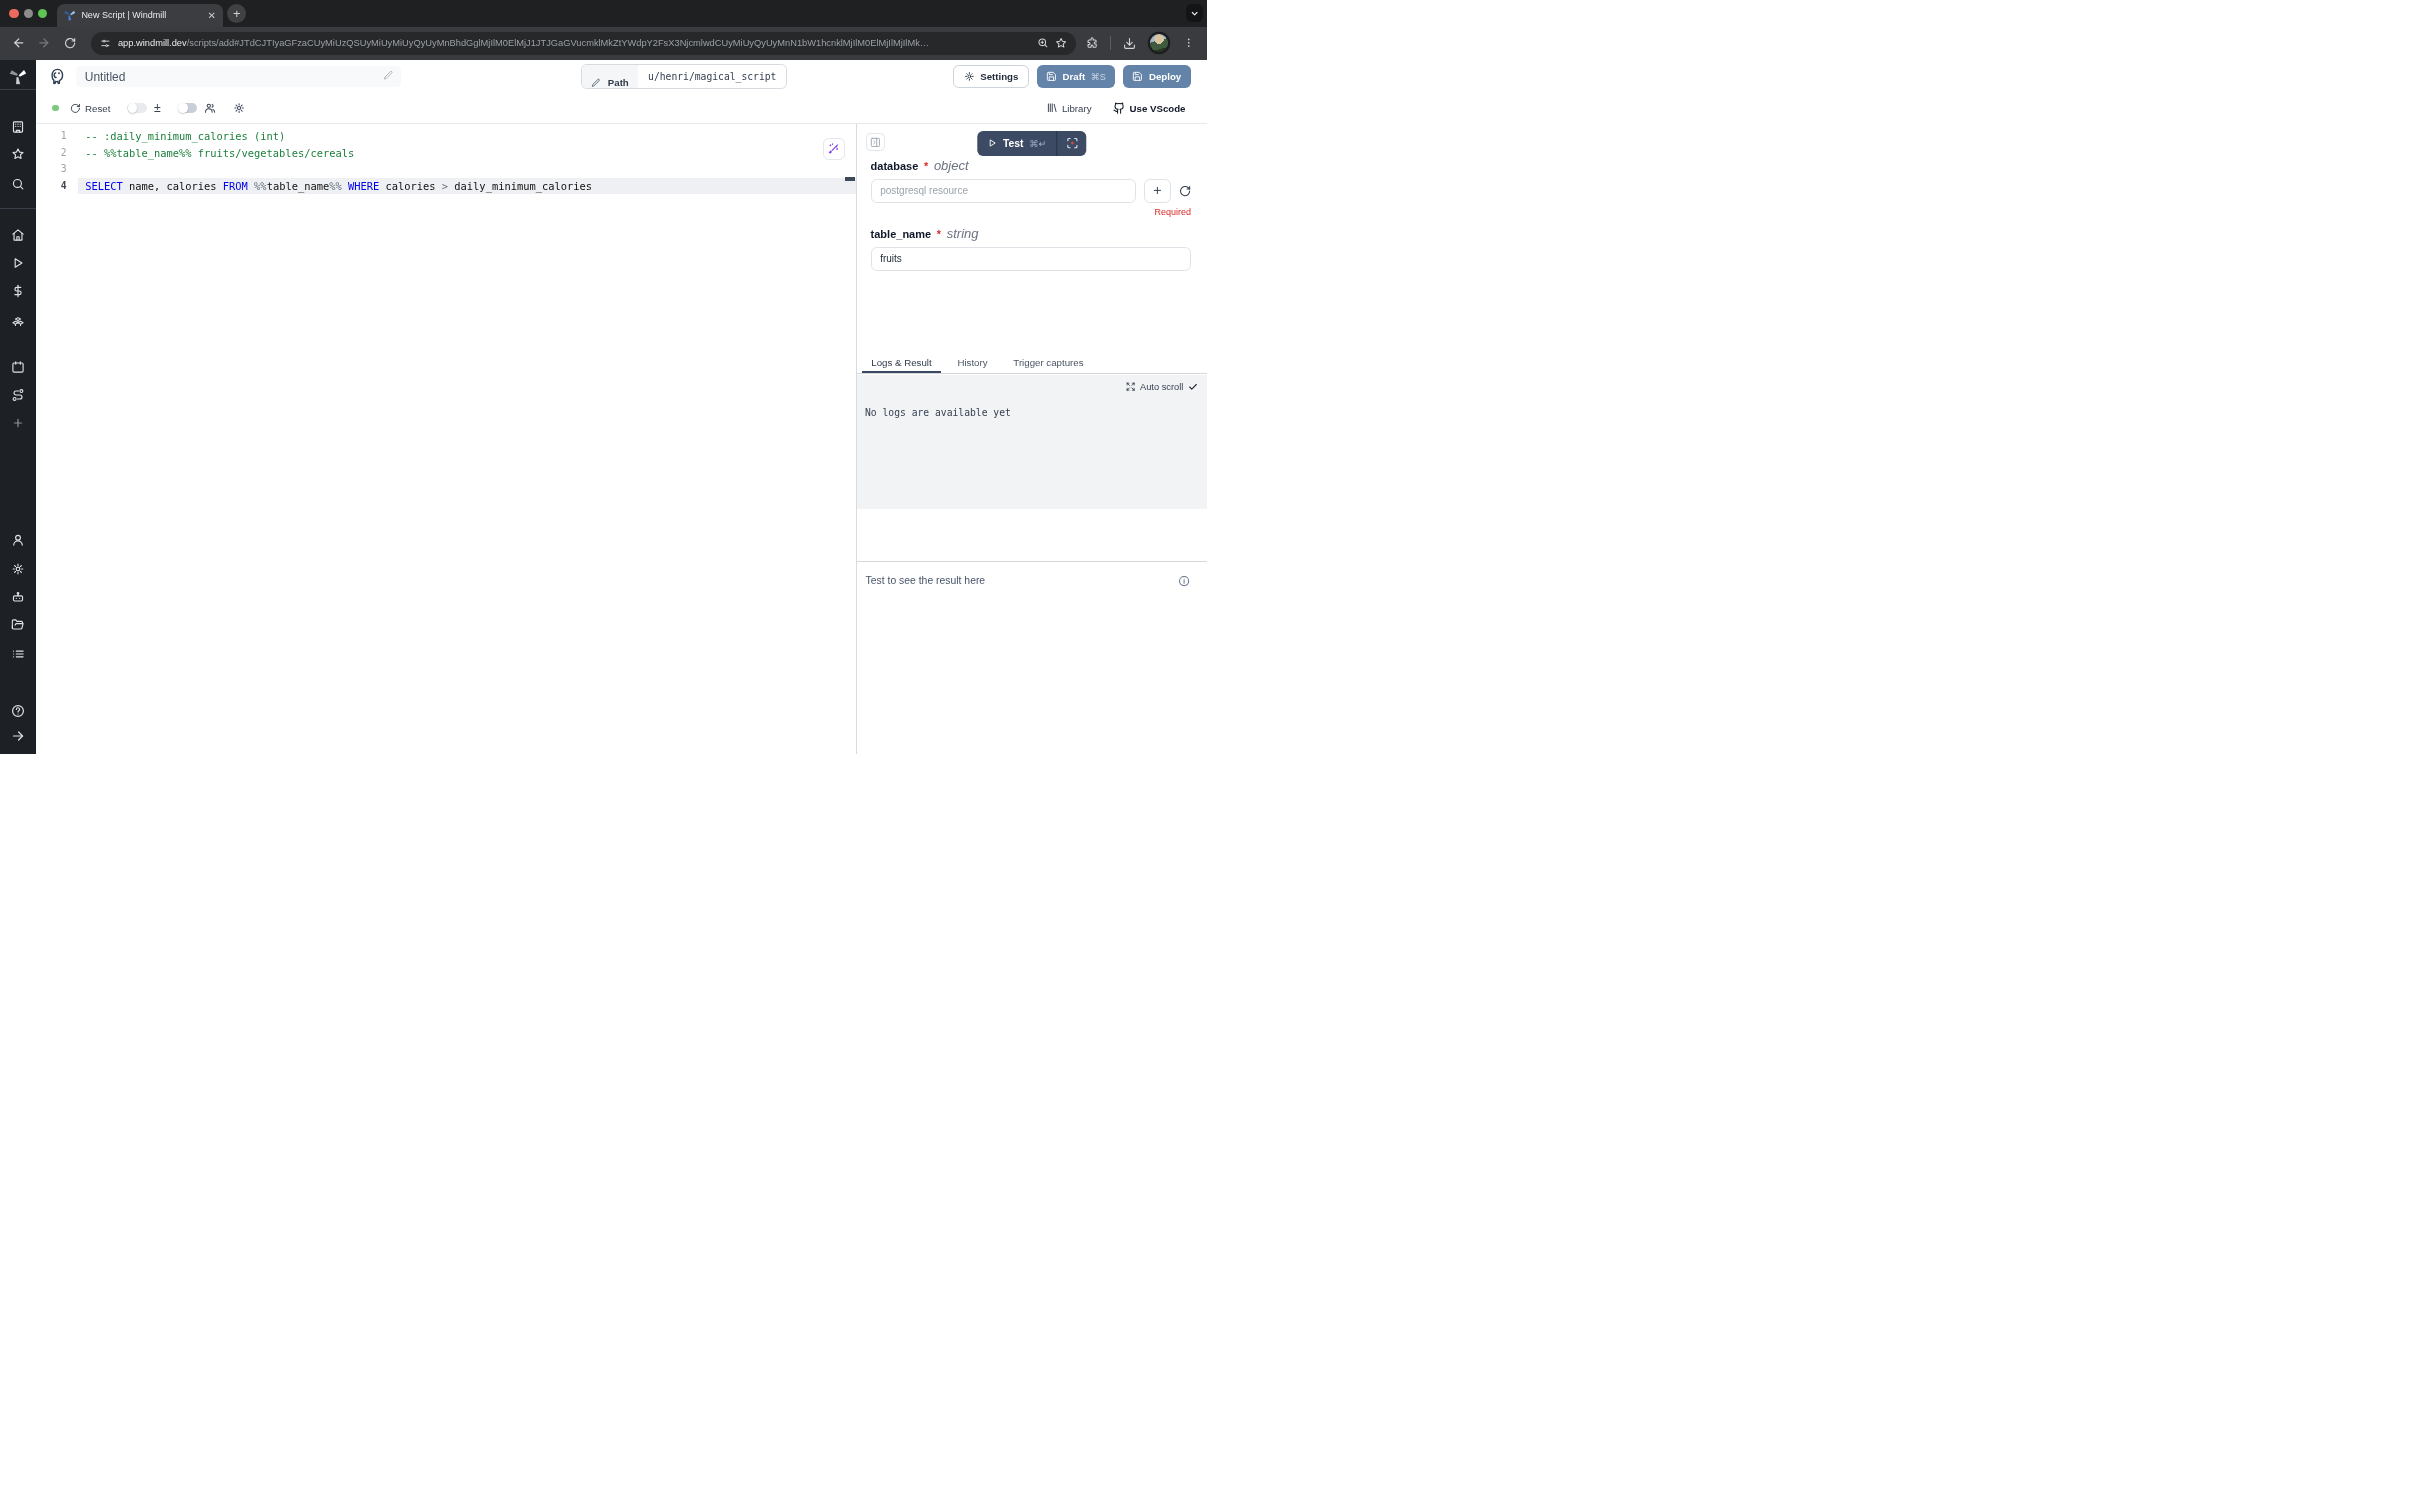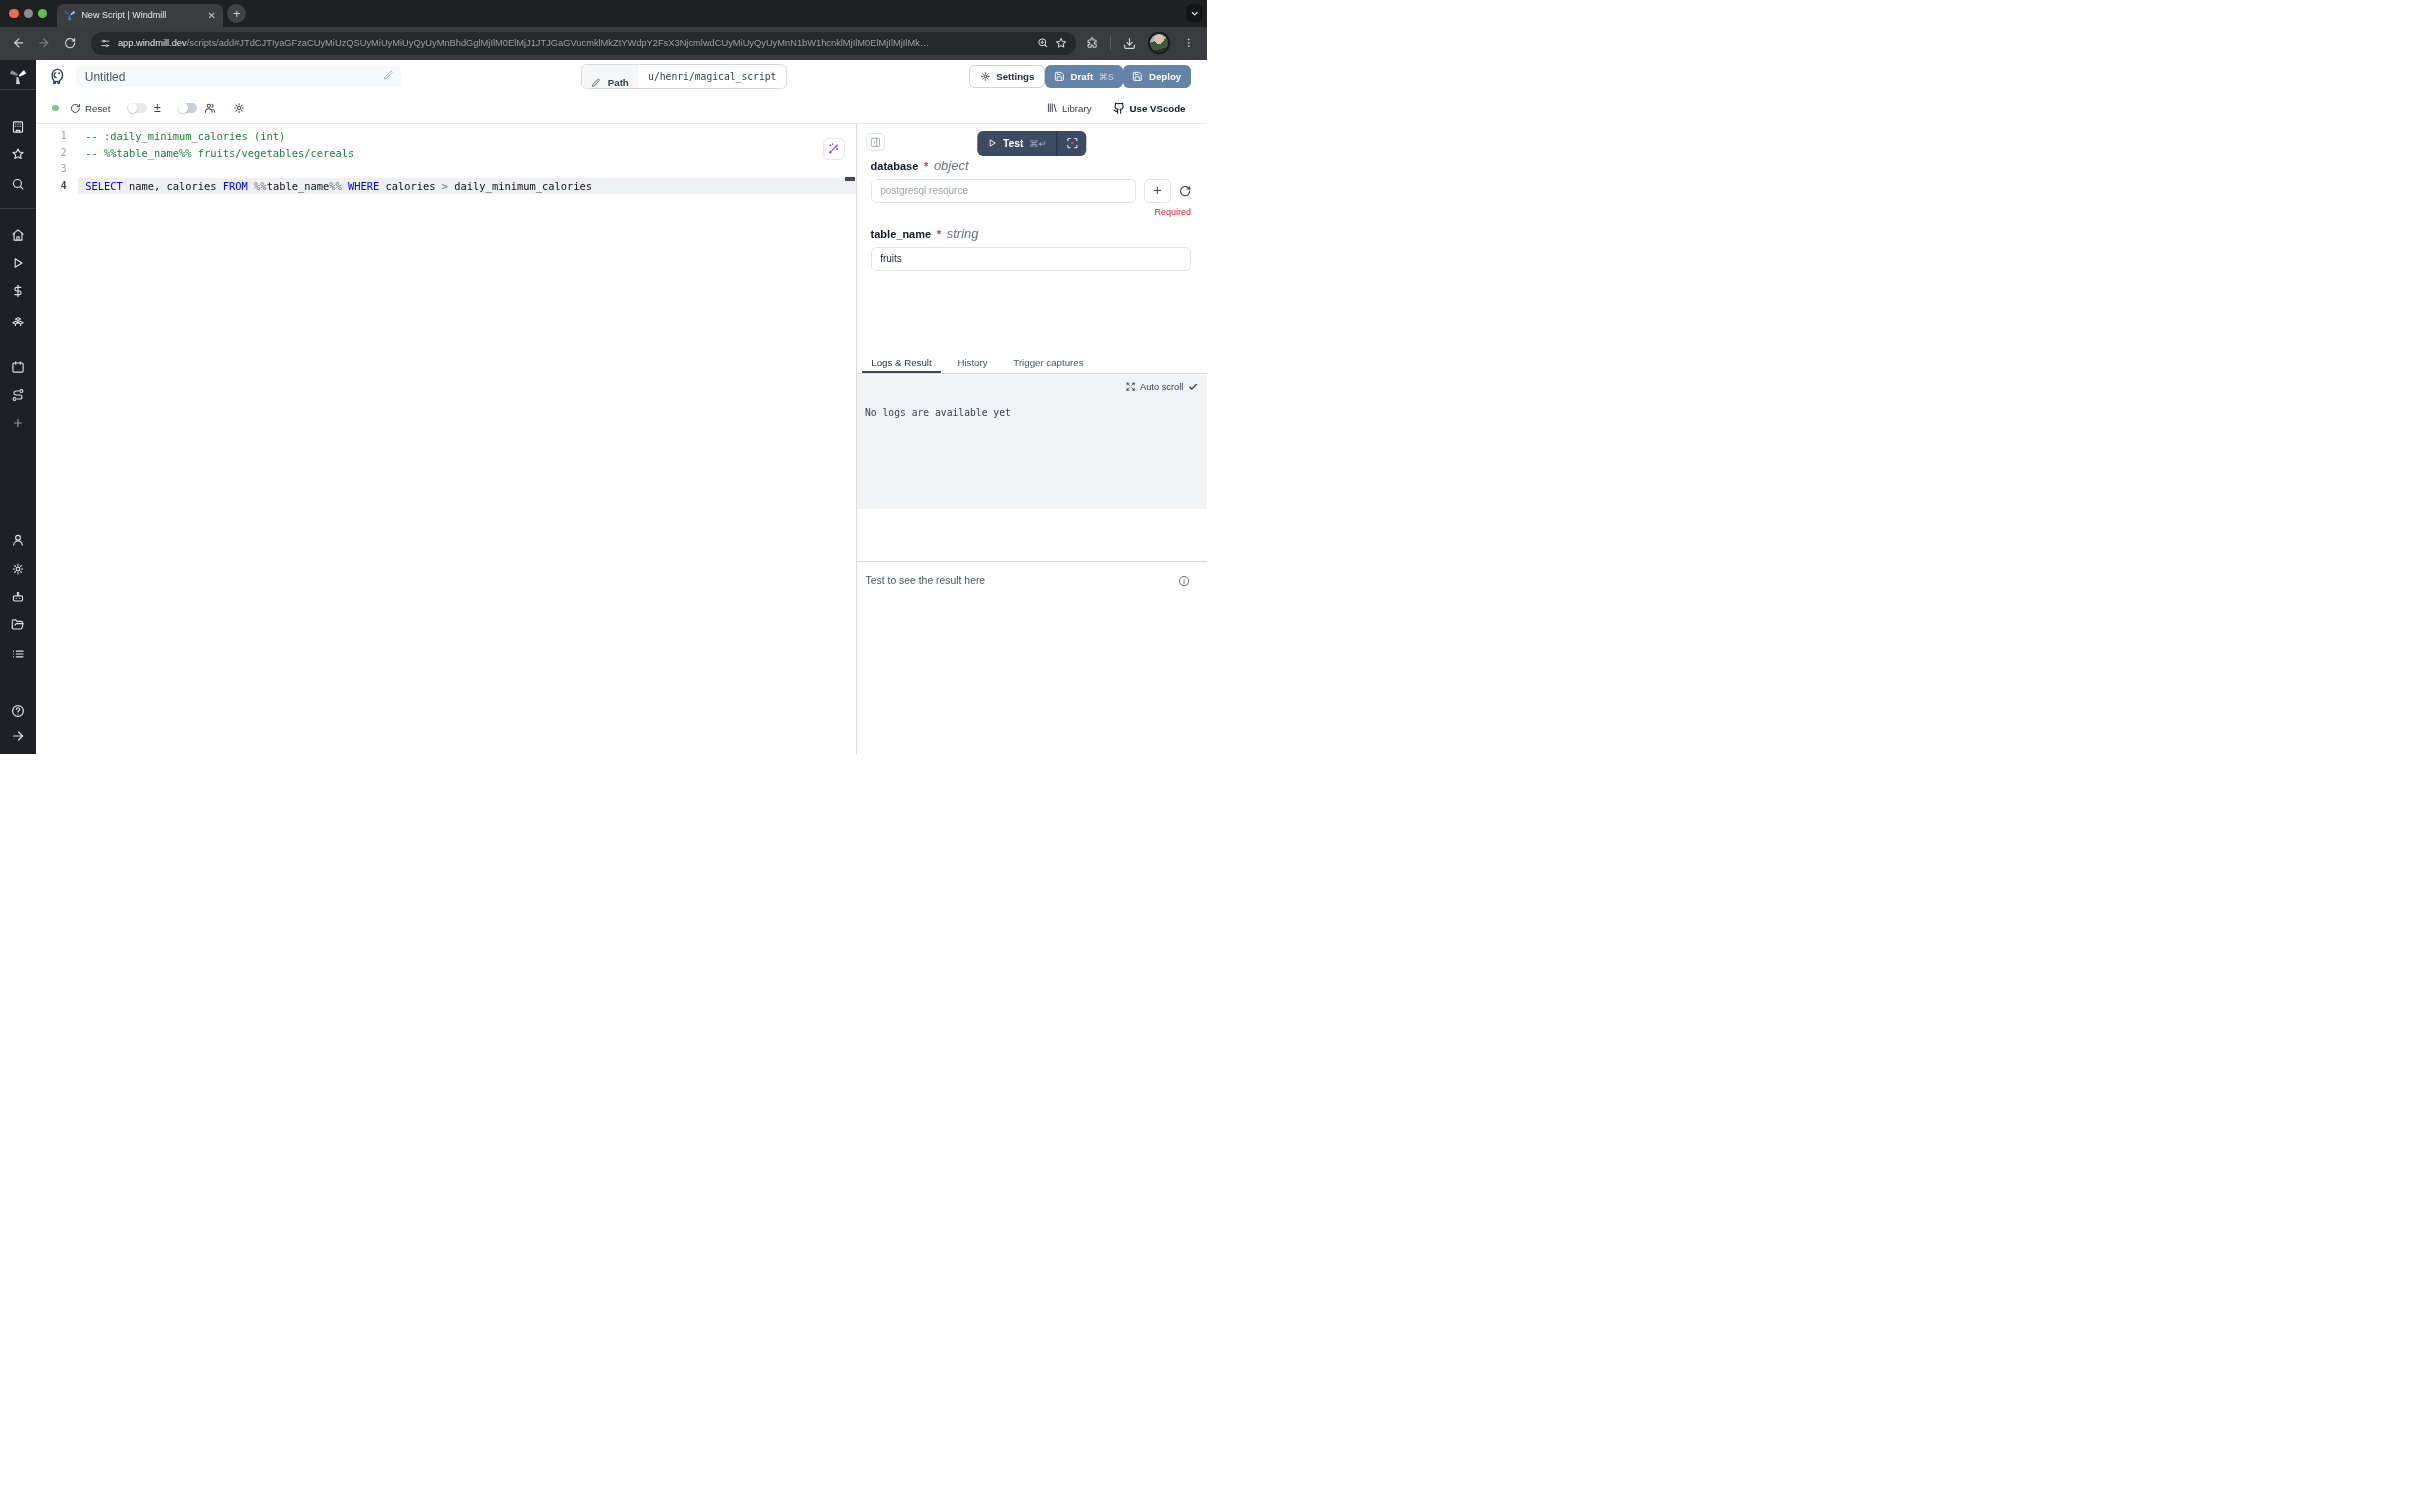--- a/index.html
+++ b/index.html
@@ -48,21 +48,21 @@
   .pg-icon { color:#2c3a52; margin-right:8.6px; }
   .name-wrap { position:relative; width:325px; height:21px; }
   .name-input { width:100%; height:100%; border:0; outline:0; background:#f7f9fa; border-radius:4.3px;
     padding:0 24.4px 0 8.6px; font-size:12px; color:#4a5566; font-family:"Liberation Sans",sans-serif; }
   .name-pencil { position:absolute; right:7.2px; top:4.3px; color:#a6adb6; }
   .pathbadge { position:absolute; left:545px; top:4.3px; height:24.4px; display:flex; align-items:stretch;
     border:0.7px solid #d7dbe0; border-radius:5.7px; overflow:hidden; background:#fff; }
   .pathbadge .lseg { display:flex; align-items:flex-end; gap:6.5px; padding:0 9.3px; background:#f4f6f8; }
   .pathbadge .lseg .lbl { font-size:9.7px; font-weight:700; color:#2f3949; }
   .pathbadge .vseg { display:flex; align-items:center; padding:0 10px; font-size:9.7px; color:#374151; }
-  .hdr-btns { margin-left:auto; display:flex; padding-right:16.5px;text-align:right; }
+  .hdr-btns { margin-left:auto; display:flex; gap:8px; padding-right:16.5px;text-align:right; }
   .btn { height:23px; border-radius:5.7px; display:flex; align-items:center; gap:5.7px; padding:0 9.3px;
     font-size:9.7px; font-weight:600; cursor:default; }
   .btn.ghost { background:#fff; border:0.7px solid #cdd3da; color:#1f2937; }
   .btn.blue { background:#6383a8; color:#fff; }
   .btn .kbd { font-weight:400; color:#ccd7e3; font-size:9px; }
 
   
   .subbar { position:absolute; left:0; top:33px; width:1171px; height:31px; border-bottom:0.7px solid #e7e9ec;
     display:flex; align-items:center; padding:0 21.5px 0 16px; color:#374151; }
   .dot { width:6.5px; height:6.5px; border-radius:50%; background:#7cc87c; }

